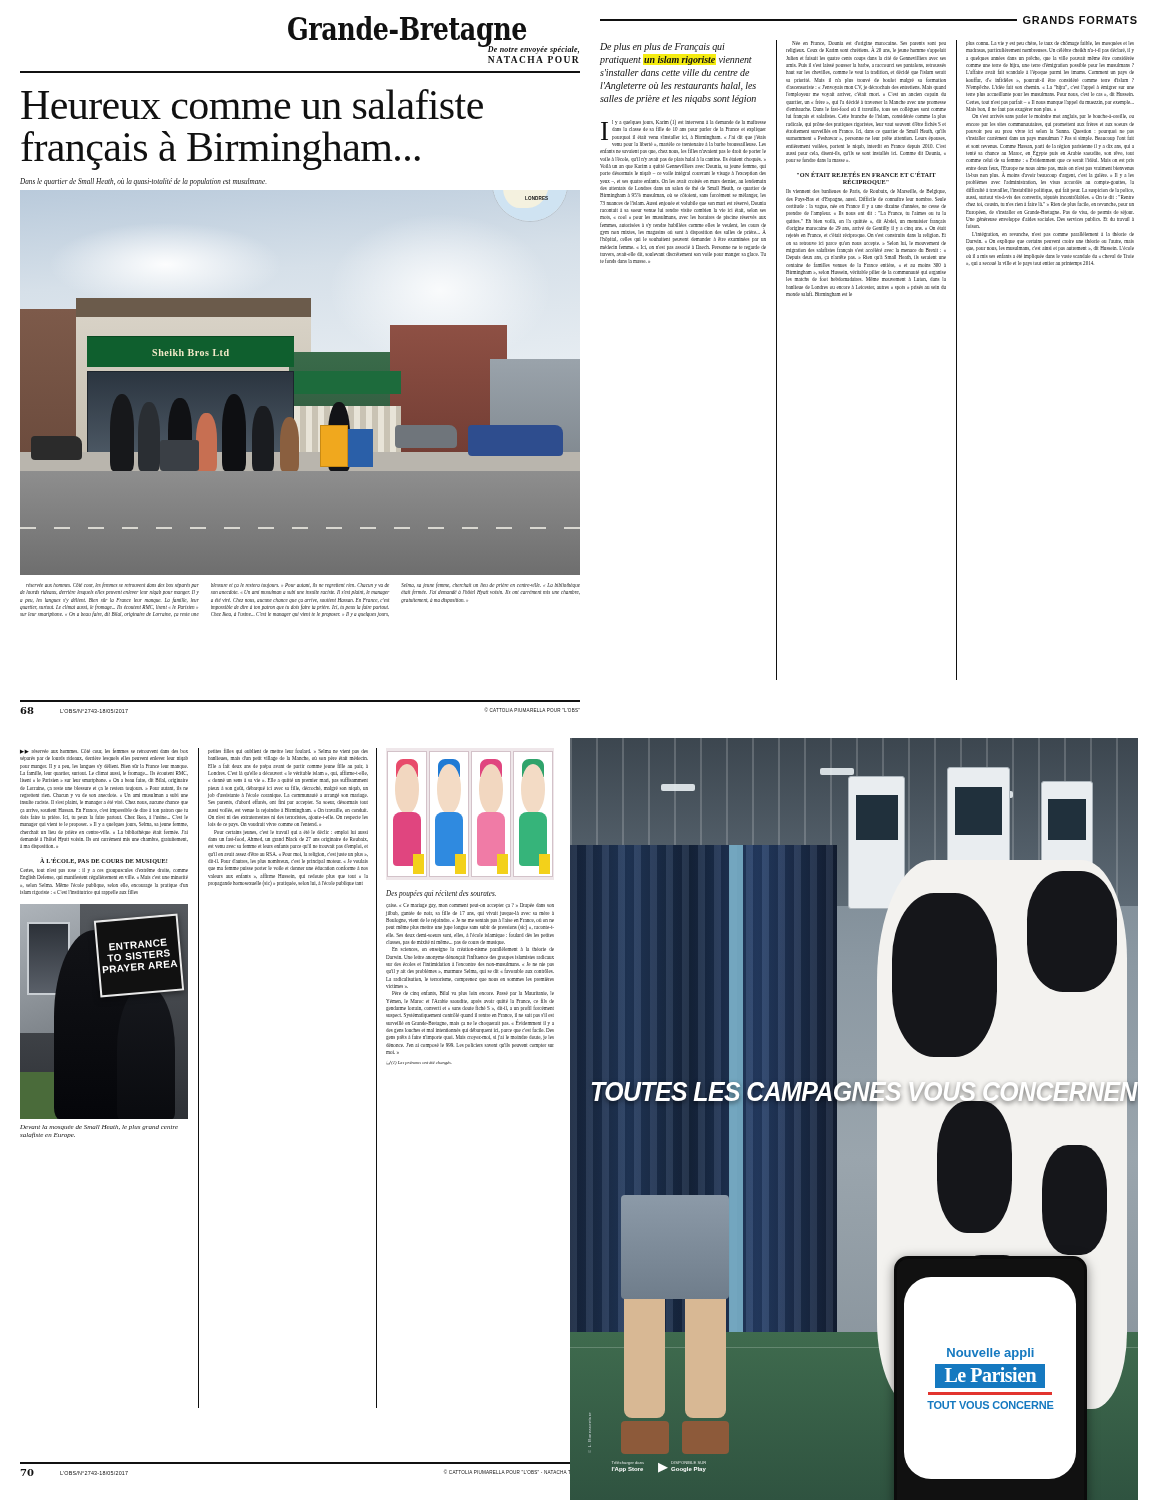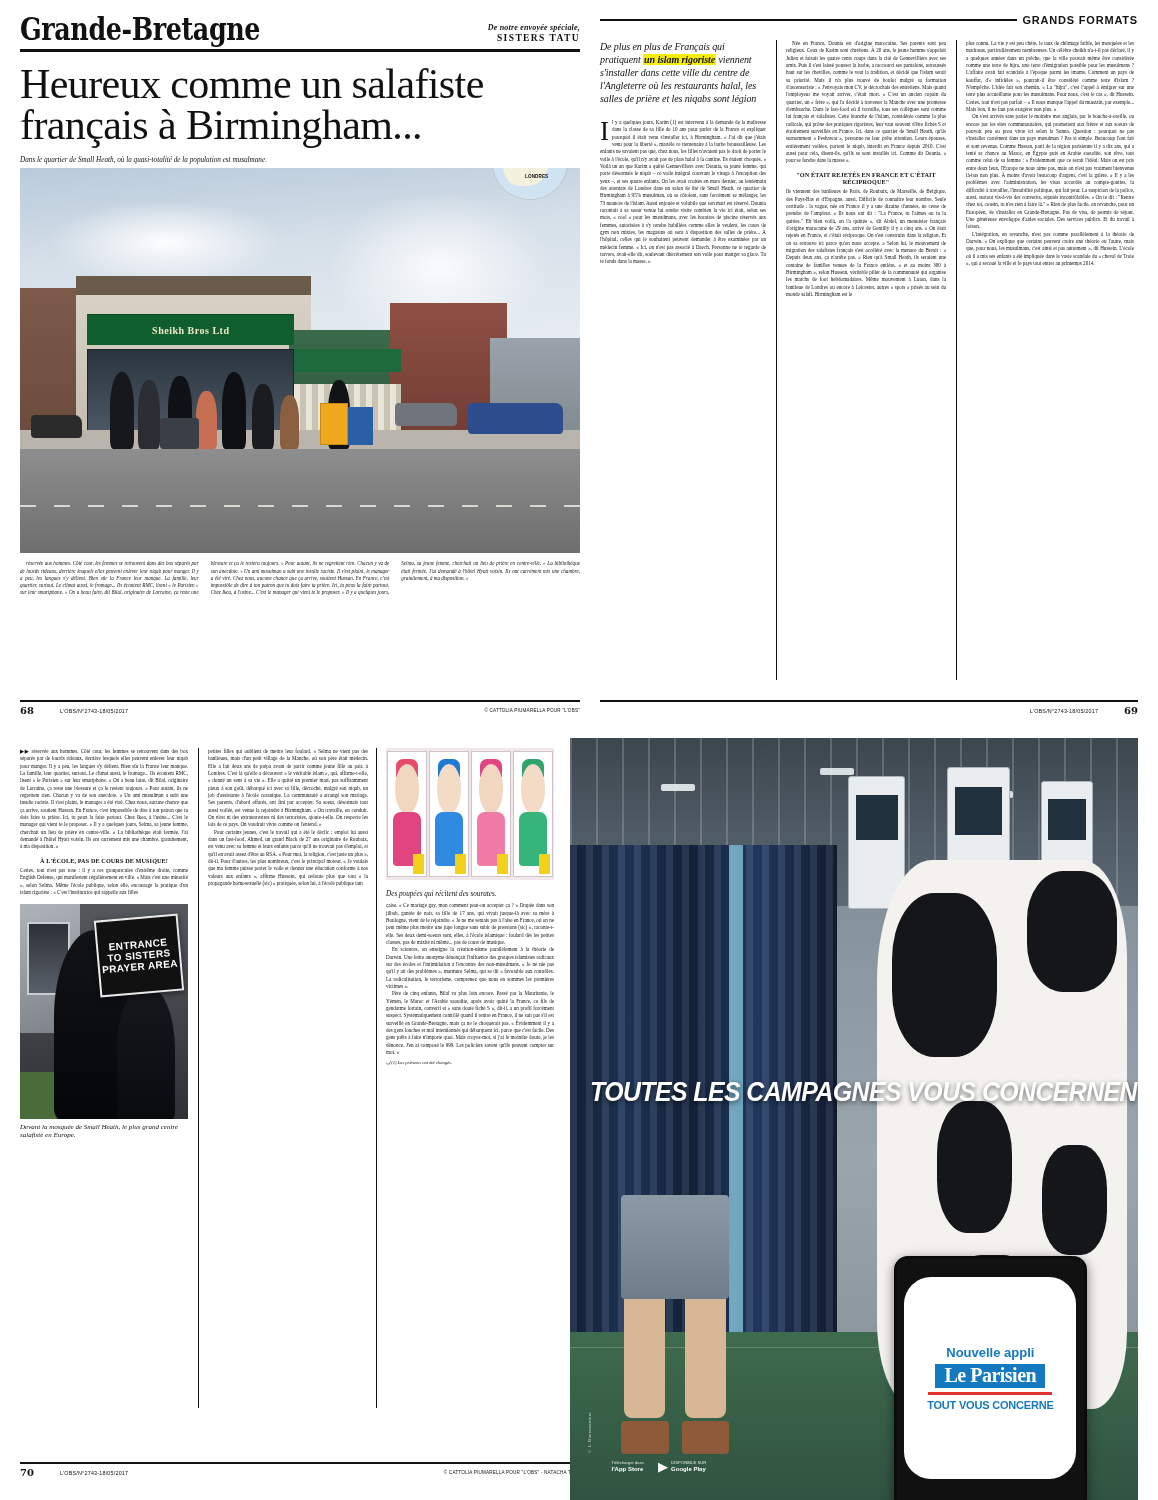--- a/index.html
+++ b/index.html
@@ -24,21 +24,21 @@
 
   
   .kicker-rule-wrap { display:flex; align-items:center; justify-content:flex-end; gap:6px; }
   .kicker-rule { flex:1; height:2px; background:#111; }
   .kicker-label {
     font-family:"Liberation Sans", sans-serif;
     font-weight:bold; font-size:11px; letter-spacing:0.8px;
     color:#111; white-space:nowrap;
   }
 
-  .dept-row { display:flex; align-items:flex-end; justify-content:space-between; }
+  .dept-row { display:flex; align-items:flex-end; justify-content:space-between;flex-direction:column; }
   .dept-title {
     font-family:"DejaVu Serif", serif;
     font-weight:bold;
     font-size:31px;
     letter-spacing:-0.5px;
     line-height:1;
     transform:scaleX(0.82);
     transform-origin:left bottom;
     white-space:nowrap;
   }
@@ -296,21 +296,21 @@
 <body>
 
 <div class="spread">
 
   <div class="page-top-left">
 
     <div class="dept-row">
       <div class="dept-title">Grande-Bretagne</div>
       <div class="byline">
         <div class="b1">De notre envoyée spéciale,</div>
-        <div class="b2">SISTERS TATU</div>
+        <div class="b2">NATACHA POUR</div>
       </div>
     </div>
     <div class="rule-thick"></div>
 
     <h1 class="headline">Heureux comme un salafiste français à Birmingham...</h1>
 
     <div class="photo-caption">Dans le quartier de Small Heath, où la quasi-totalité de la population est musulmane.</div>
 
     <div class="photo photo-street">
       <div class="sky"></div>
@@ -404,28 +404,20 @@
 
       <div style="position:absolute; left:366px; top:0; width:168px;">
         <div class="body-txt">
           <p class="noind">plus connu. La vie y est peu chère, le taux de chômage faible, les mosquées et les madrasas, particulièrement nombreuses. Un célèbre cheikh n'a-t-il pas déclaré, il y a quelques années dans un prêche, que la ville pouvait même être considérée comme une terre de hijra, une terre d'émigration possible pour les musulmans ? L'affaire avait fait scandale à l'époque parmi les imams. Comment un pays de kouffar, d'« infidèles », pourrait-il être considéré comme terre d'islam ? N'empêche. L'idée fait son chemin. « La "hijra", c'est l'appel à émigrer sur une terre plus accueillante pour les musulmans. Pour nous, c'est le cas », dit Hussein. Certes, tout n'est pas parfait – « Il nous manque l'appel du muezzin, par exemple... Mais bon, il ne faut pas exagérer non plus. »</p>
           <p>On s'est arrivés sans parler le moindre mot anglais, par le bouche-à-oreille, ou encore par les sites communautaires, qui promettent aux frères et aux soeurs de pouvoir peu ou prou vivre ici selon la Sunna. Question : pourquoi ne pas s'installer carrément dans un pays musulman ? Pas si simple. Beaucoup l'ont fait et sont revenus. Comme Hassan, parti de la région parisienne il y a dix ans, qui a tenté sa chance au Maroc, en Égypte puis en Arabie saoudite, son rêve, tout comme celui de sa femme : « Évidemment que ce serait l'idéal. Mais on est pris entre deux feux, l'Europe ne nous aime pas, mais on n'est pas vraiment bienvenus là-bas non plus. À moins d'avoir beaucoup d'argent, c'est la galère. » Il y a les problèmes avec l'administration, les visas accordés au compte-gouttes, la difficulté à travailler, l'instabilité politique, qui fait peur. La suspicion de la police, aussi, surtout vis-à-vis des convertis, réputés incontrôlables. « On te dit : "Rentre chez toi, cousin, tu n'es rien à faire là." » Rien de plus facile, en revanche, pour un Européen, de s'installer en Grande-Bretagne. Pas de visa, de permis de séjour. Une généreuse enveloppe d'aides sociales. Des services publics. Et du travail à foison.</p>
           <p>L'intégration, en revanche, n'est pas comme parallèlement à la théorie de Darwin. « On explique que certains peuvent croire une théorie ou l'autre, mais que, pour nous, les musulmans, c'est ainsi et pas autrement », dit Hussein. L'école où il a mis ses enfants a été impliquée dans le vaste scandale du « cheval de Troie », qui a secoué la ville et le pays tout entier au printemps 2014.</p>
         </div>
       </div>
     </div>
 
-    <div style="position:absolute; left:0; right:0; bottom:16px;">
-      <div class="rule-thick"></div>
-      <div class="folio" style="margin-top:3px;">
-        <span class="spacer"></span>
-        <span>L'OBS/N°2743-18/05/2017</span>
-        <span class="num">69</span>
-      </div>
-    </div>
   </div>
 
   <div class="page-bot-left">
 
     <div style="position:relative; height:660px;">
       <div class="colrule" style="left:178px;"></div>
       <div class="colrule" style="left:356px;"></div>
 
       <div style="position:absolute; left:0; top:0; width:168px;">
         <div class="body-txt">

